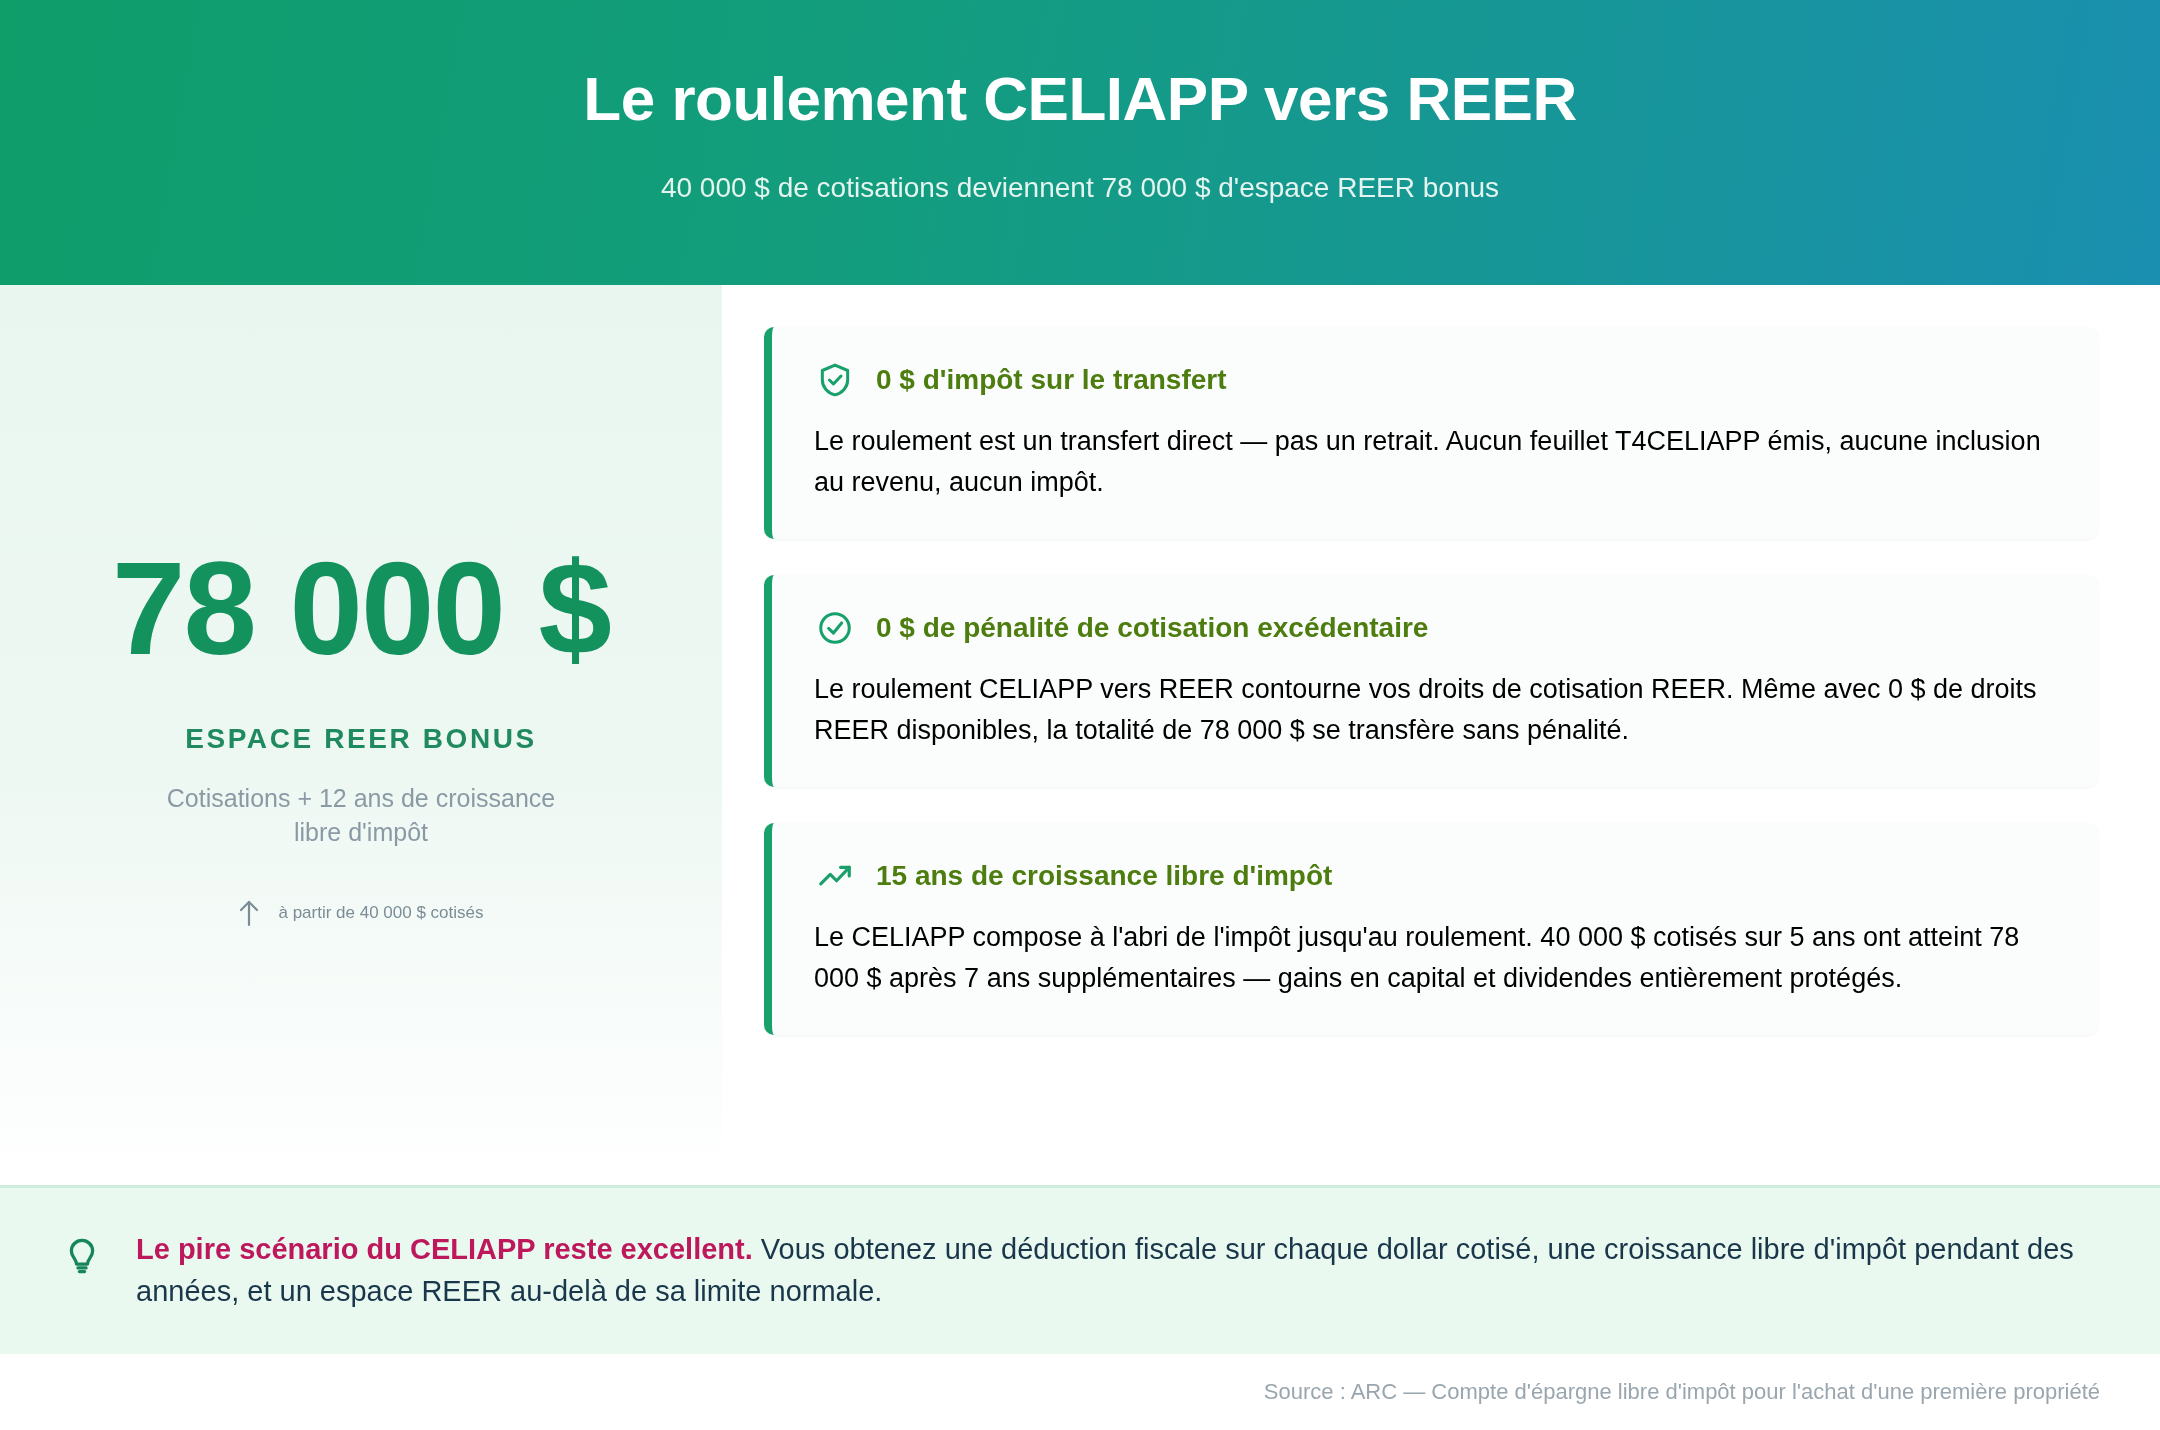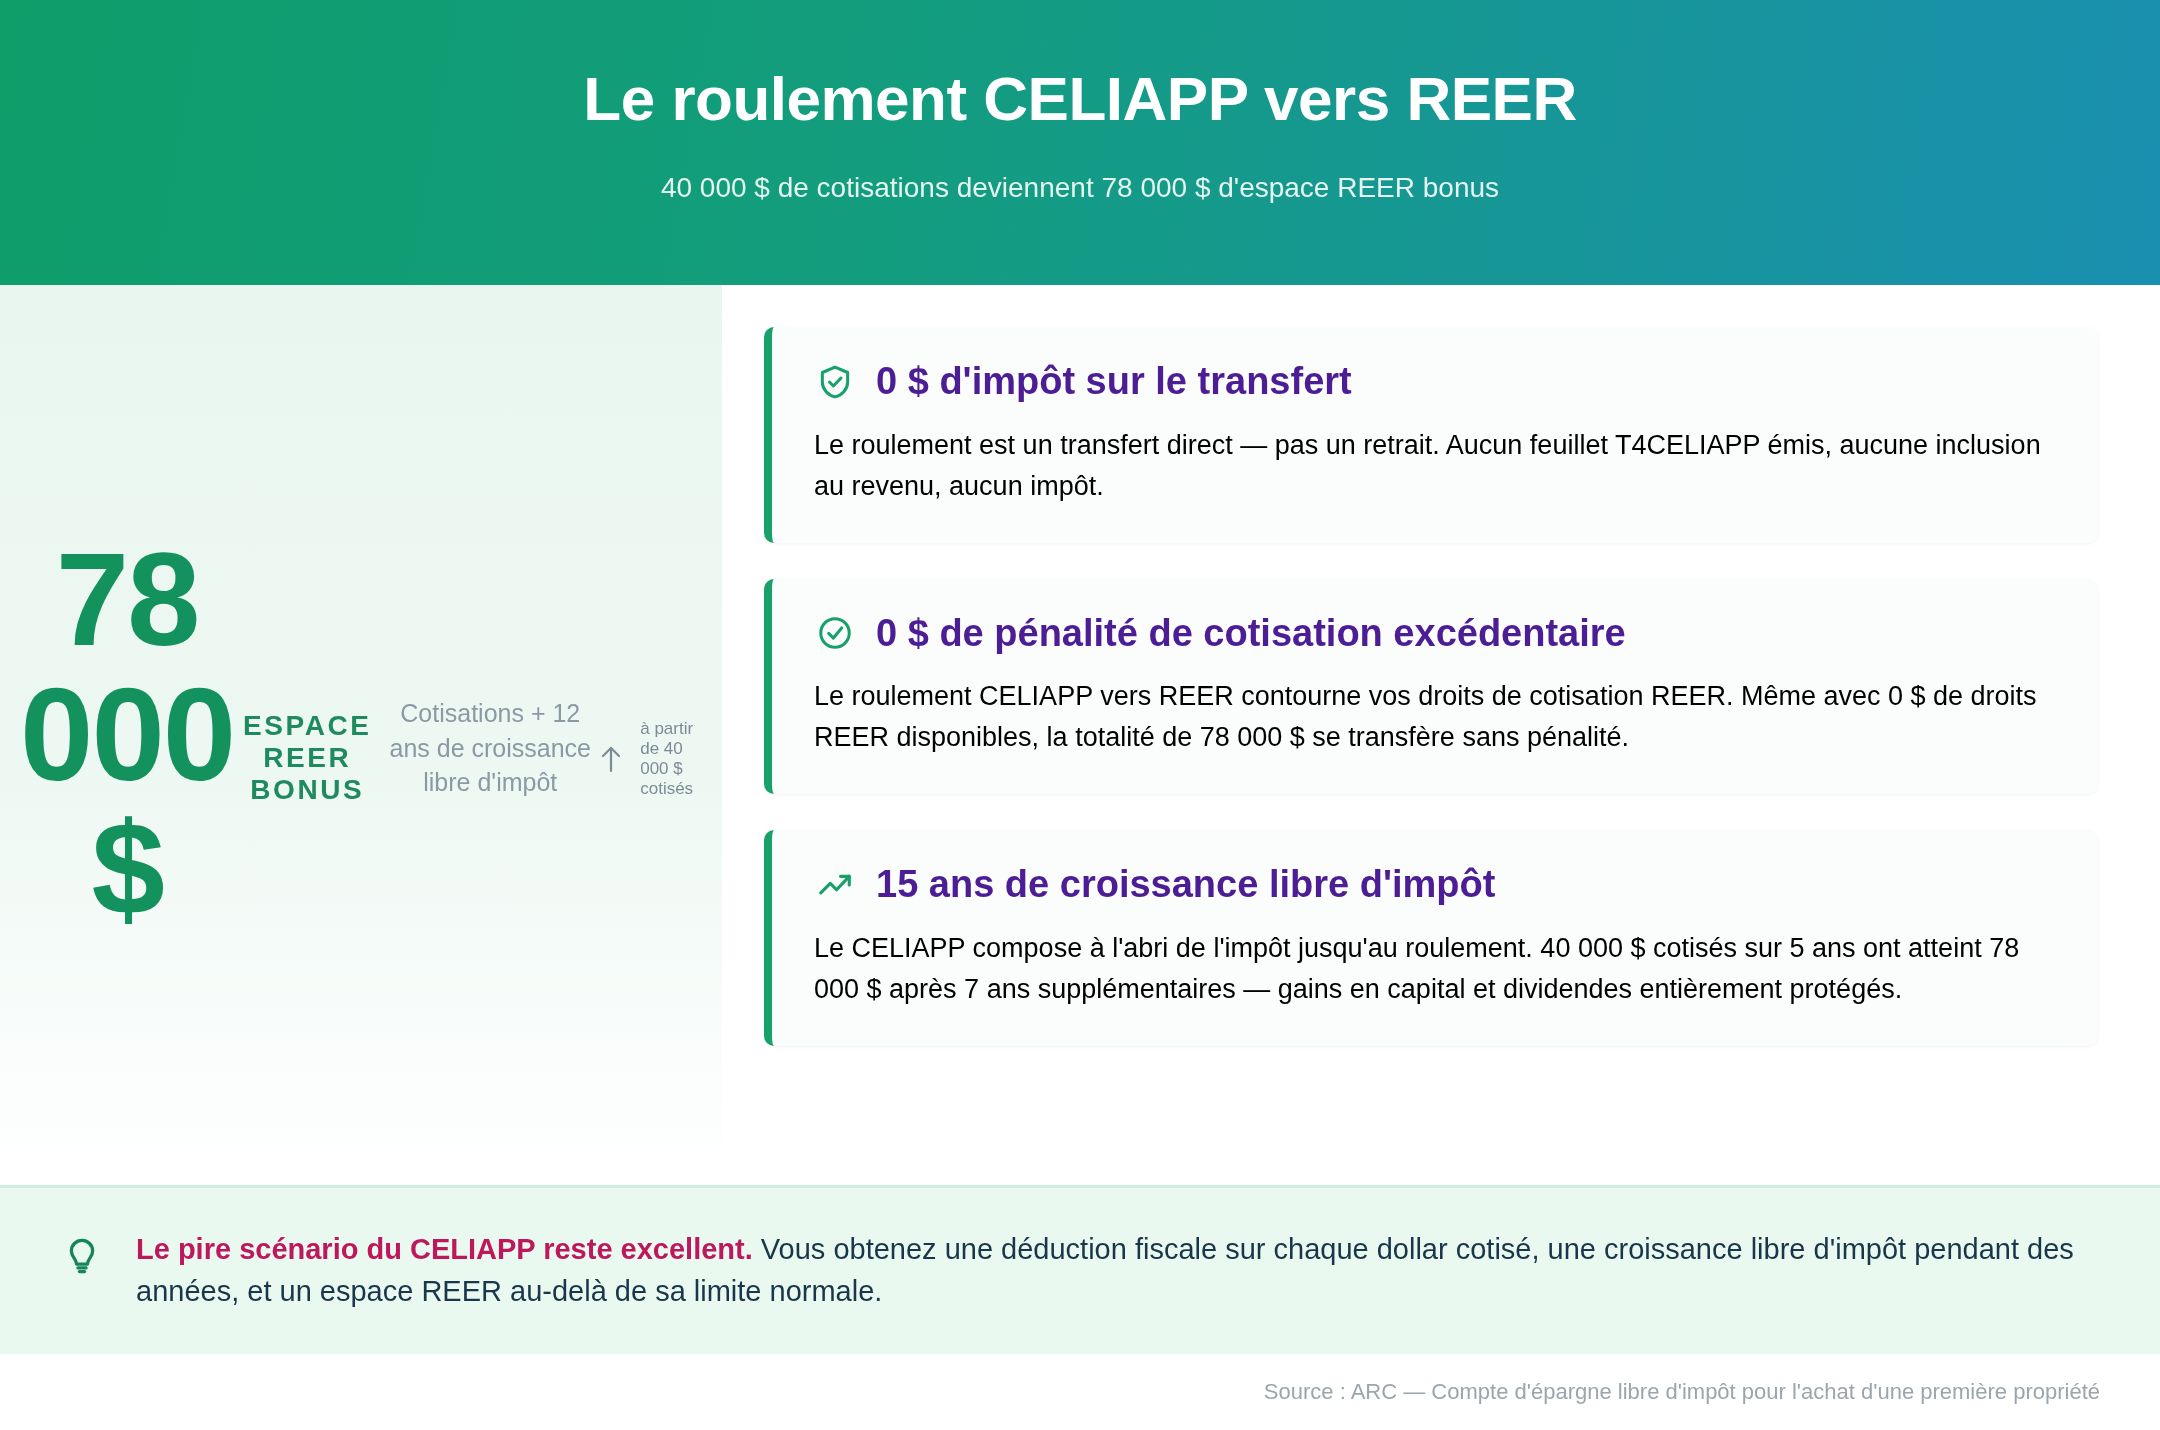--- a/index.html
+++ b/index.html
@@ -56,21 +56,21 @@
     min-height: 0;
     background: #ffffff;
   }
 
   
   .left-panel {
     width: 722px;
     flex: none;
     background: linear-gradient(180deg, #e9f6ef 0%, #eef8f3 55%, #ffffff 100%);
     display: flex;
-    flex-direction: row;
+    flex-direction: column;
     align-items: center;
     justify-content: center;
     padding: 0 20px;
     box-sizing: border-box;
   }
   .big-number {
     font-size: 132px;
     font-weight: bold;
     color: #13925e;
     line-height: 1.02;
@@ -137,23 +137,23 @@
   .card-icon {
     width: 42px;
     height: 42px;
     flex: none;
     color: #17a06a;
     display: flex;
     align-items: center;
     justify-content: center;
   }
   .card-title {
-    font-size: 38px;
-    font-weight: bold;
-    color: #4c1d95;
+    font-size: 28px;
+    font-weight: bold;
+    color: #4d7c0f;
     line-height: 1.2;
   }
   .card-text {
     font-size: 27px;
     line-height: 1.52;
     color: #000000;
   }
 
   
   .callout {

